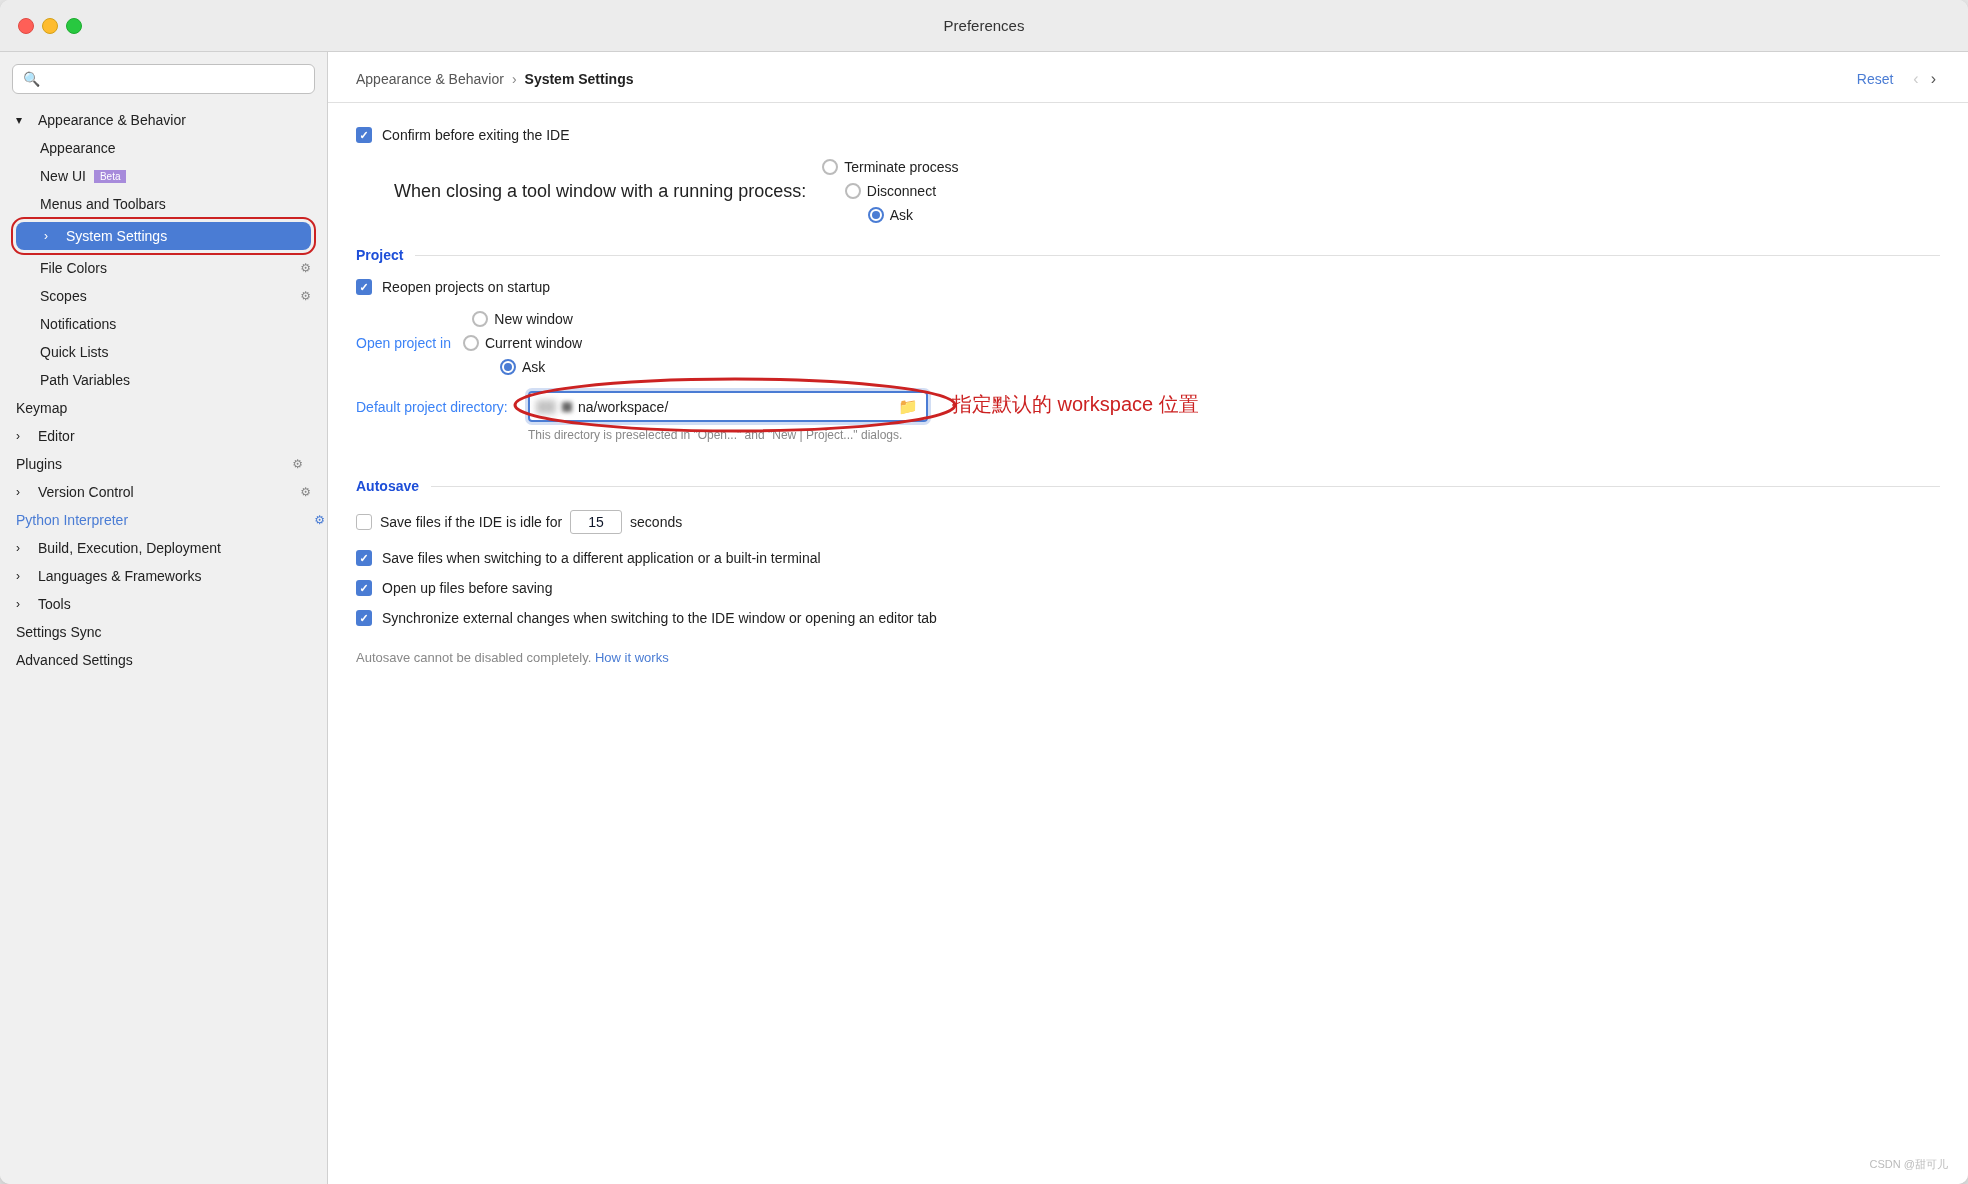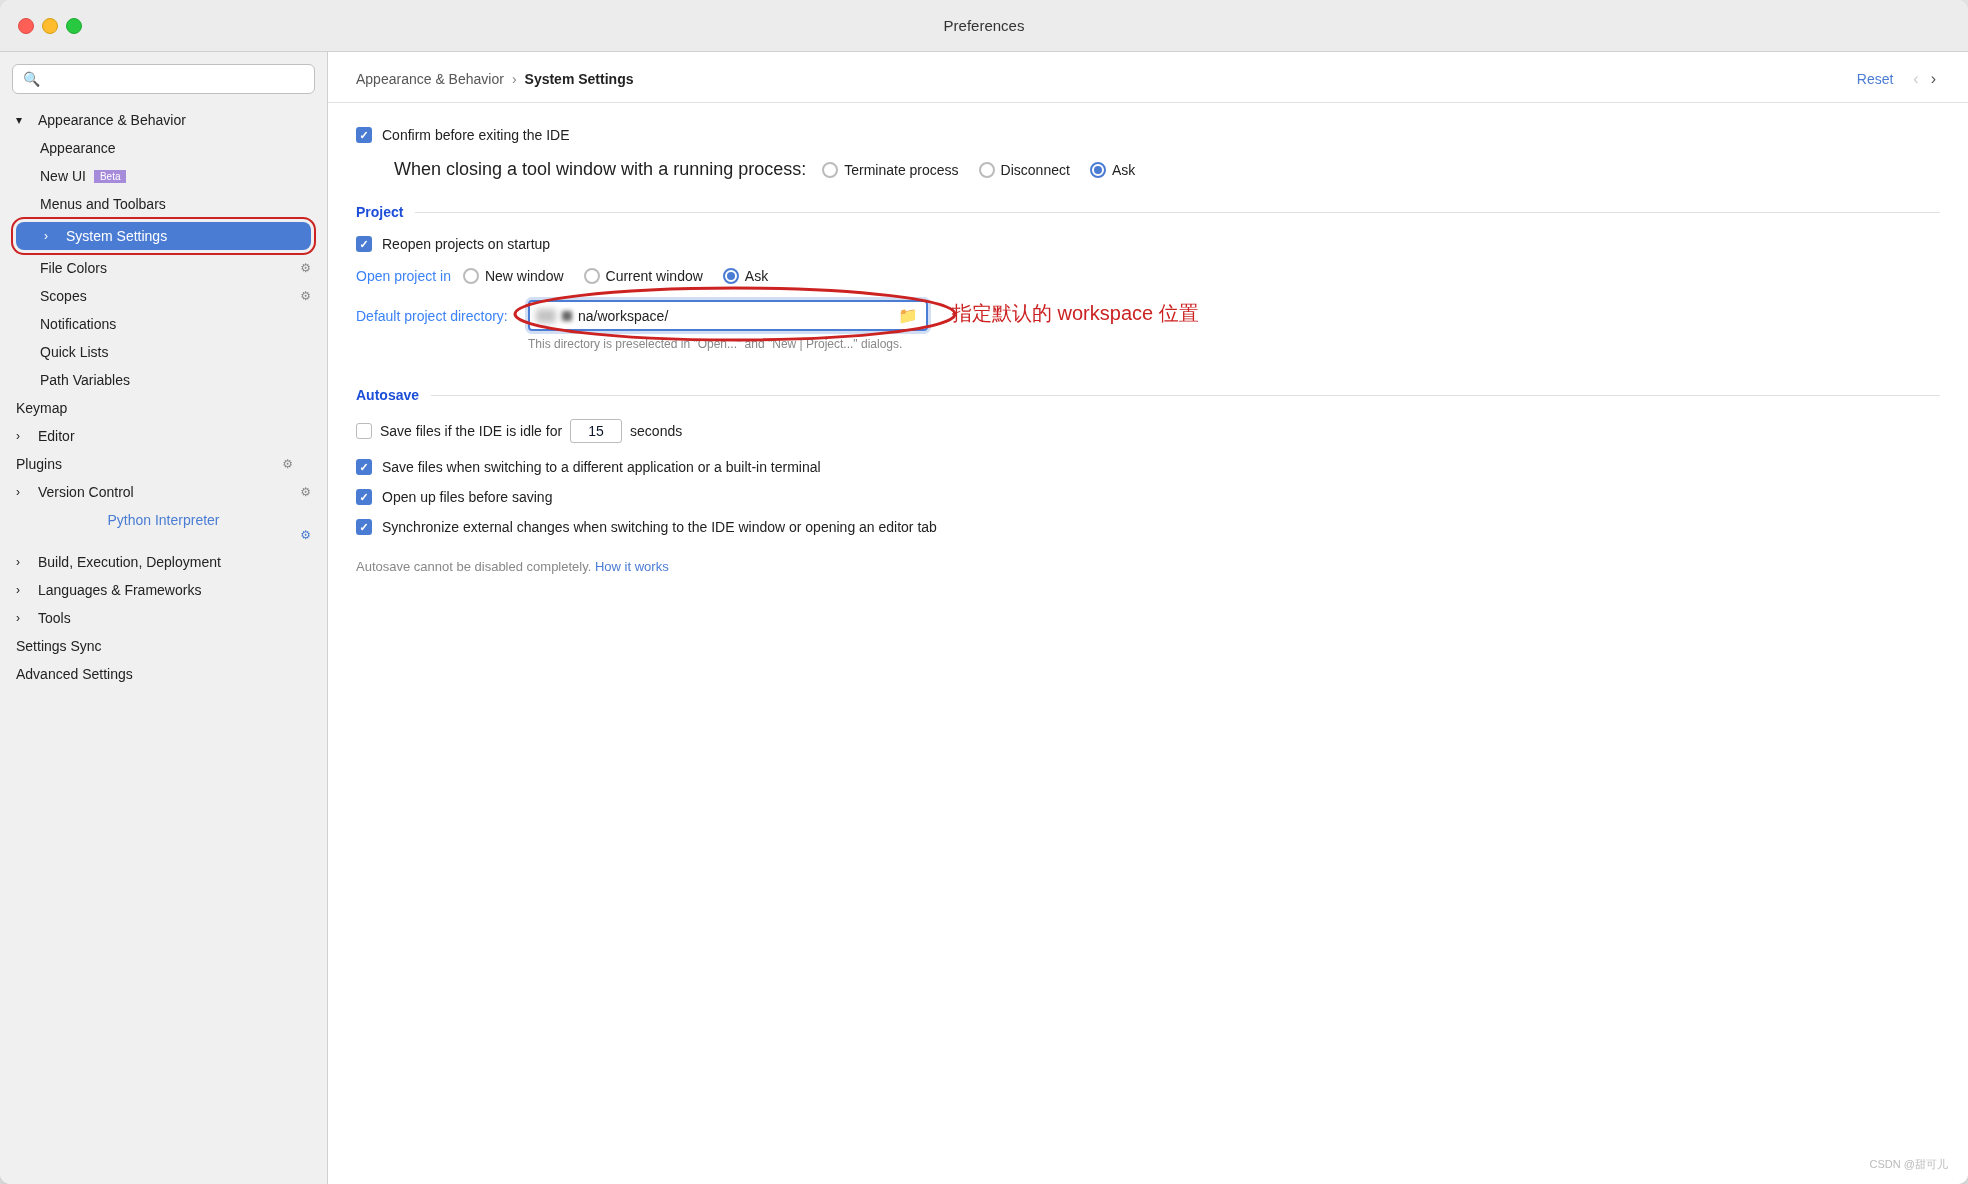--- a/index.html
+++ b/index.html
@@ -276,21 +276,22 @@
 
     .tool-window-label {
       font-size: 18px;
       color: #222;
       margin-left: 38px;
     }
 
     .radio-group {
       display: flex;
       align-items: center;
-      gap: 20px;
+      gap: 8px;
+      flex-direction: column;
     }
 
     .radio-option {
       display: flex;
       align-items: center;
       gap: 6px;
       font-size: 14px;
       color: #222;
     }
 
@@ -537,34 +538,34 @@
 
         <div class="nav-section-item">
           <span>Keymap</span>
         </div>
 
         <div class="nav-section-item">
           <span class="nav-icon">›</span>
           <span>Editor</span>
         </div>
 
-        <div class="nav-section-item" style="justify-content:space-between;padding-right:34px;">
+        <div class="nav-section-item" style="justify-content:space-between;padding-right:24px;">
           <span>Plugins</span>
           <span class="nav-gear-icon">⚙</span>
         </div>
 
         <div class="nav-section-item" style="justify-content:space-between;padding-right:16px;">
           <div style="display:flex;align-items:center;">
             <span class="nav-icon">›</span>
             <span>Version Control</span>
           </div>
           <span class="nav-gear-icon">⚙</span>
         </div>
 
-        <div class="nav-section-item nav-item-python" style="justify-content:space-between;padding-right:16px;color:#4a7cd4;flex-direction:column;">
+        <div class="nav-section-item nav-item-python" style="justify-content:space-between;padding-right:2px;color:#4a7cd4;">
           <span>Python Interpreter</span>
           <span class="nav-gear-icon" style="color:#4a7cd4;">⚙</span>
         </div>
 
         <div class="nav-section-item">
           <span class="nav-icon">›</span>
           <span>Build, Execution, Deployment</span>
         </div>
 
         <div class="nav-section-item">

